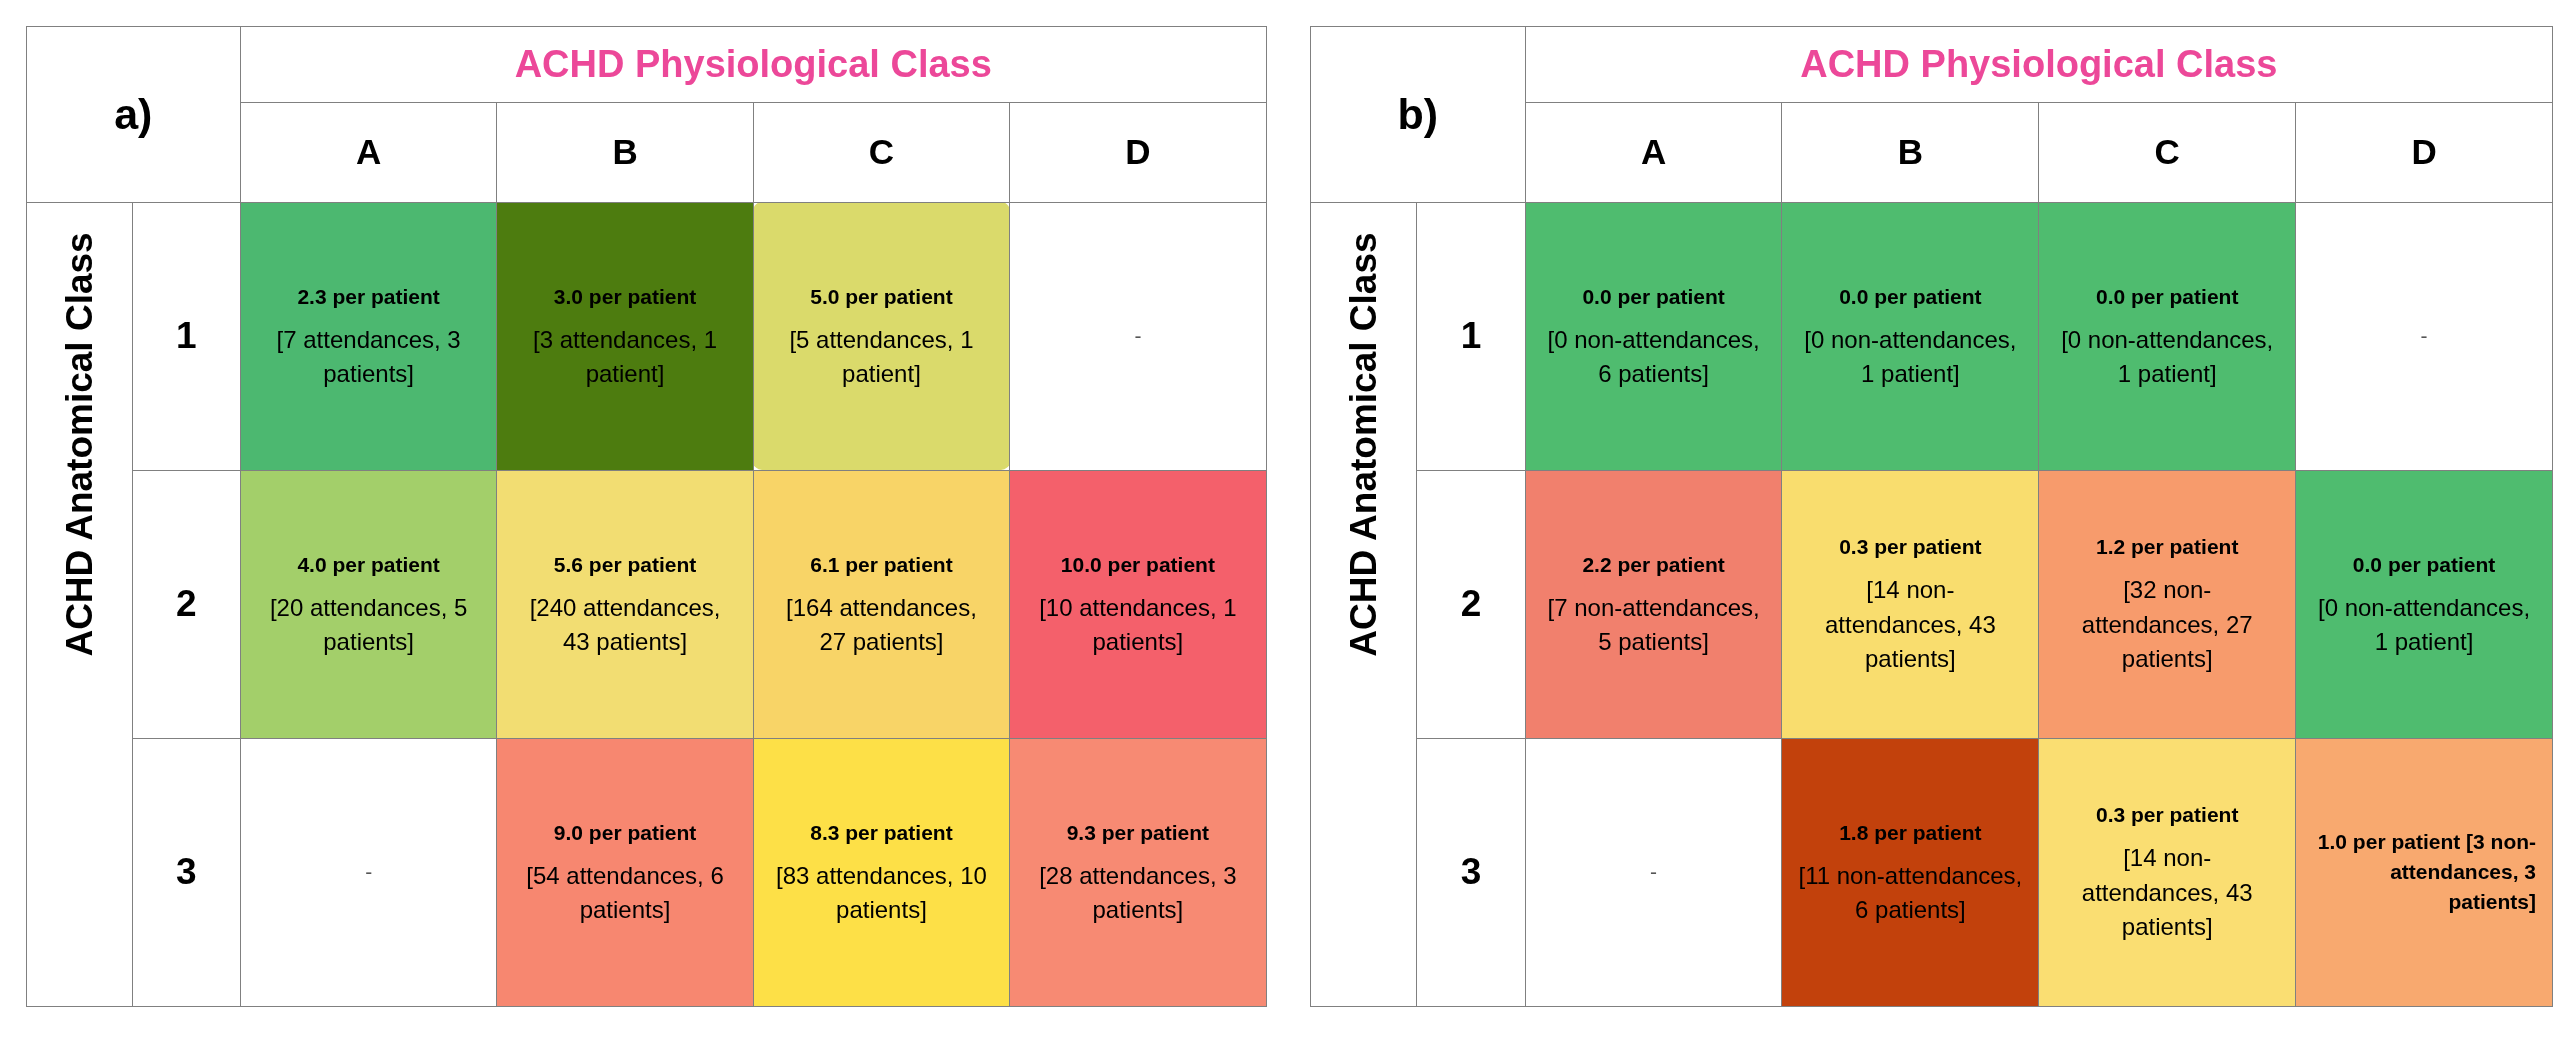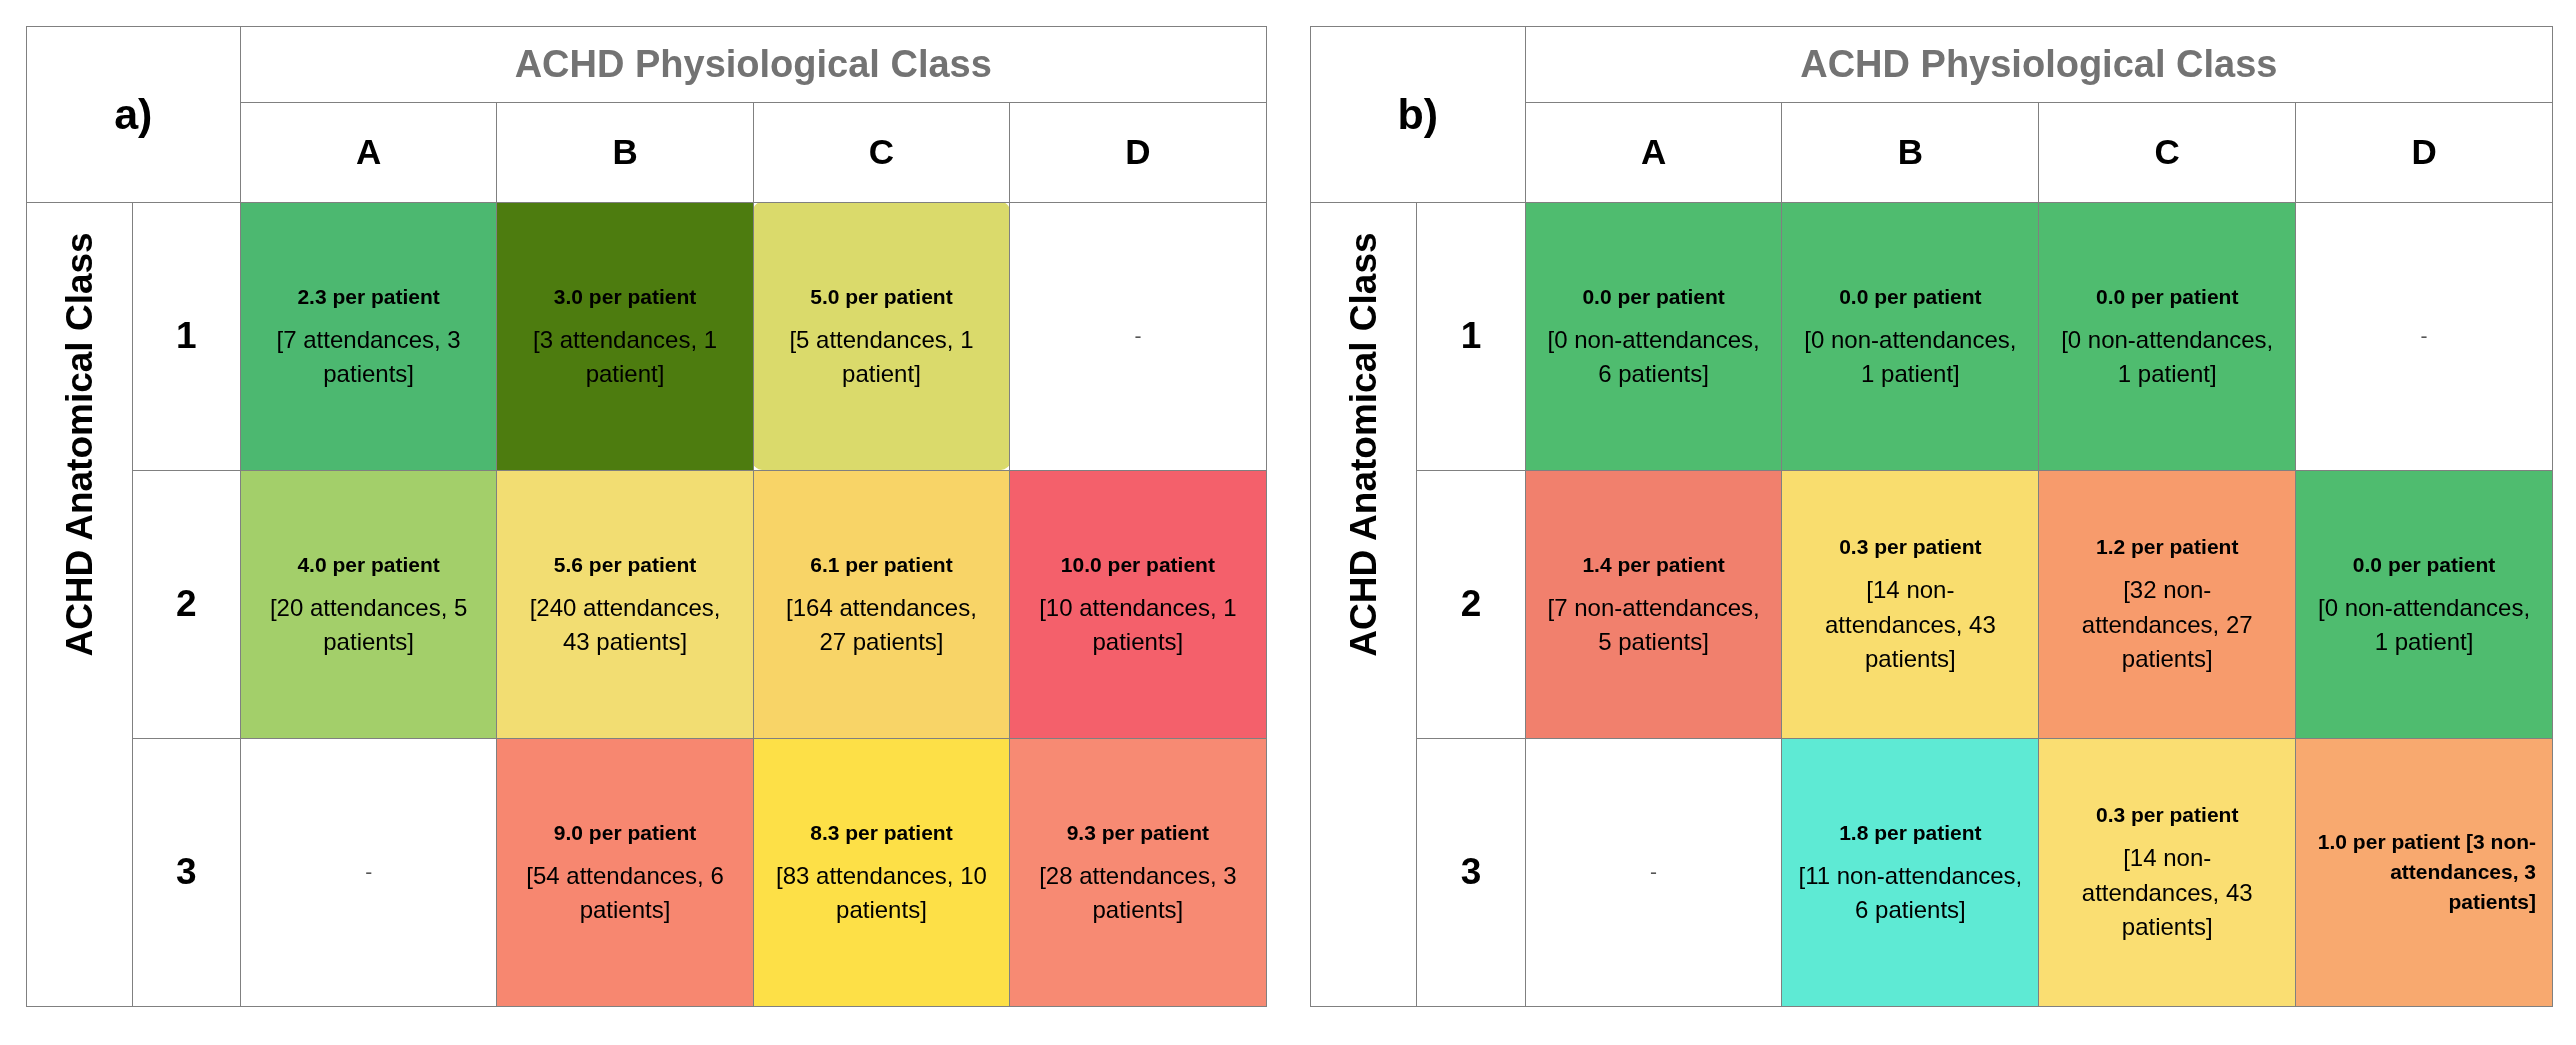--- a/index.html
+++ b/index.html
@@ -53,21 +53,21 @@
     font-size: 43px;
     font-weight: bold;
     color: #000000;
     letter-spacing: 0px;
   }
 
   
   .col-group-header {
     font-size: 38px;
     font-weight: bold;
-    color: #737373;
+    color: #ec4899;
     height: 75px;
   }
 
   .col-header {
     font-size: 35px;
     font-weight: bold;
     color: #000000;
     height: 99px;
   }
 
@@ -272,21 +272,21 @@
                 <div class="cell-rate">0.0 per patient</div>
                 <div class="cell-detail">[0 non-attendances, 1 patient]</div>
               </div>
             </td>
           <td class="data-cell" style="background: rgb(255, 255, 255);"><span class="cell-empty">-</span></td>
         </tr>
         <tr class="data-row">
           <td class="row-num">2</td>
           <td class="data-cell" style="background: rgb(241, 128, 109);">
               <div class="cell-inner">
-                <div class="cell-rate">1.4 per patient</div>
+                <div class="cell-rate">2.2 per patient</div>
                 <div class="cell-detail">[7 non-attendances, 5 patients]</div>
               </div>
             </td>
           <td class="data-cell" style="background: rgb(249, 221, 110);">
               <div class="cell-inner">
                 <div class="cell-rate">0.3 per patient</div>
                 <div class="cell-detail">[14 non-attendances, 43 patients]</div>
               </div>
             </td>
           <td class="data-cell" style="background: rgb(247, 155, 108);">
@@ -298,21 +298,21 @@
           <td class="data-cell" style="background: rgb(79, 188, 111);">
               <div class="cell-inner">
                 <div class="cell-rate">0.0 per patient</div>
                 <div class="cell-detail">[0 non-attendances, 1 patient]</div>
               </div>
             </td>
         </tr>
         <tr class="data-row">
           <td class="row-num">3</td>
           <td class="data-cell" style="background: rgb(255, 255, 255);"><span class="cell-empty">-</span></td>
-          <td class="data-cell" style="background: #5eead4; margin-left: 28px;">
+          <td class="data-cell" style="background: #c2410c; margin-left: 28px;">
               <div class="cell-inner">
                 <div class="cell-rate">1.8 per patient</div>
                 <div class="cell-detail">[11 non-attendances, 6 patients]</div>
               </div>
             </td>
           <td class="data-cell" style="background: rgb(250, 222, 114);">
               <div class="cell-inner">
                 <div class="cell-rate">0.3 per patient</div>
                 <div class="cell-detail">[14 non-attendances, 43 patients]</div>
               </div>

